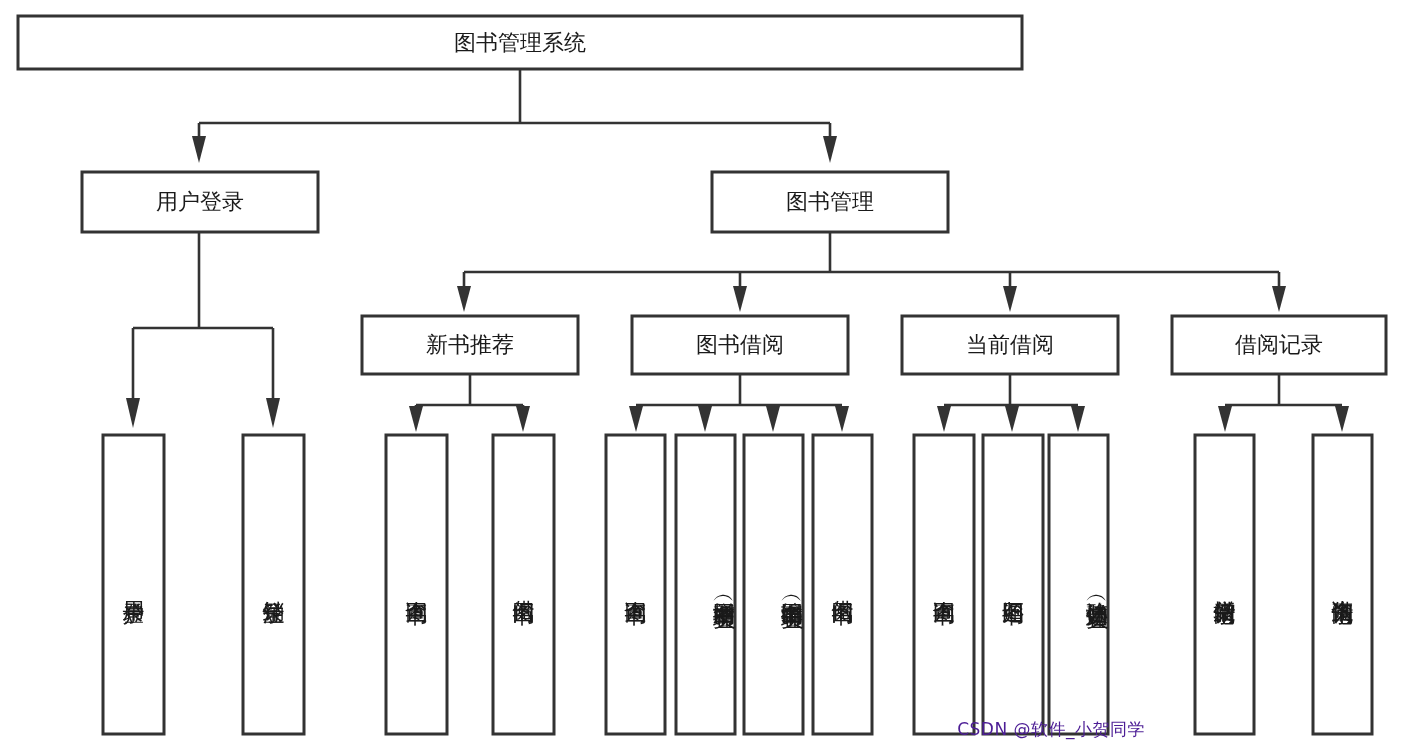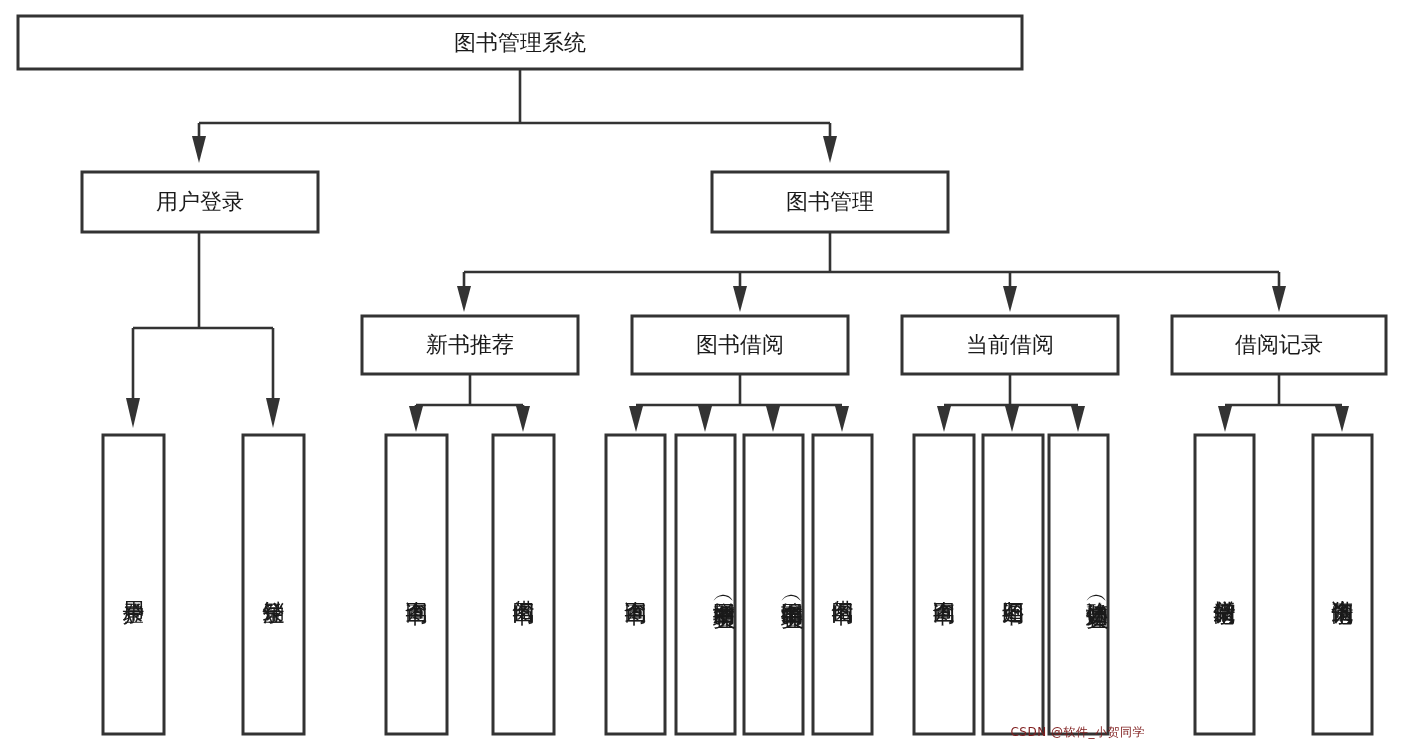--- a/index.html
+++ b/index.html
@@ -62,22 +62,22 @@
     display: flex;
     align-items: center;
     justify-content: center;
     pointer-events: none;
   }
   .watermark {
     position: absolute;
     right: 8px;
     bottom: 6px;
     font-family: "DejaVu Sans", "Liberation Sans", sans-serif;
-    font-size: 12px;
-    color: #7f1d1d;
+    font-size: 17px;
+    color: #4c1d95;
     letter-spacing: 0.5px;
     white-space: nowrap;
     text-align: center;
   }
 </style>
 </head>
 <body>
 
 <div id="diagram-root">
 

